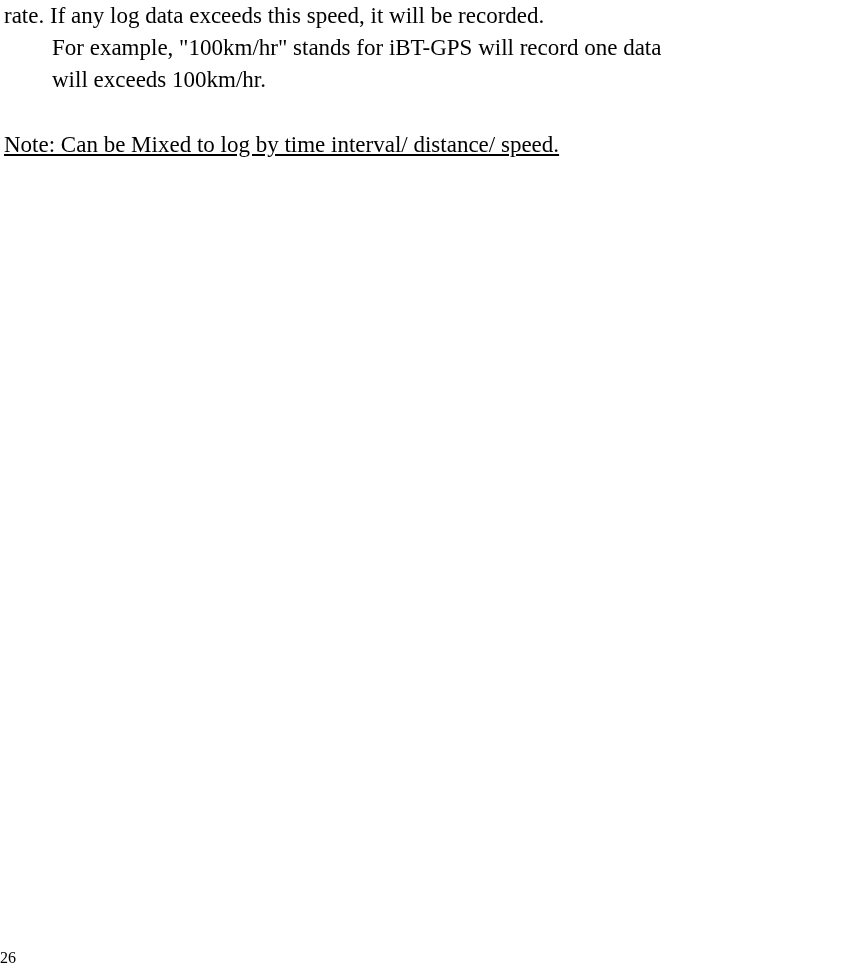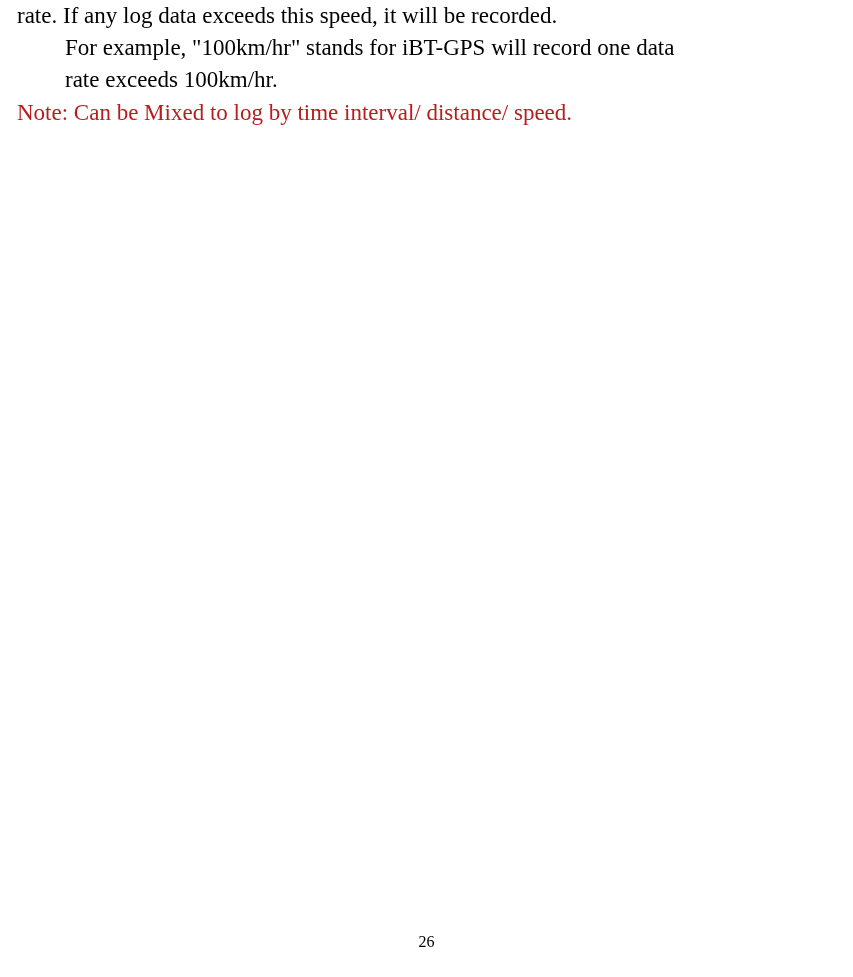--- a/index.html
+++ b/index.html
@@ -12,52 +12,53 @@
       height: 977px;
       background: #ffffff;
       font-family: "Times New Roman", Times, serif;
       font-size: 23px;
       line-height: 1.4;
       color: #000000;
       position: relative;
       padding-top: 0;
     }
     .content {
-      padding-left: 17px;
+      padding-left: 4px;
       padding-right: 2px;
     }
     .para-1 {
       margin-bottom: 0;
     }
     .para-1 .line-1 {
       display: block;
     }
     .para-1 .line-indent {
       display: block;
       padding-left: 48px;
     }
     .note {
-      color: #b91c1c;
+      color: #000000;
+      margin-top: 32px;
+      text-decoration: underline;
     }
     .page-number {
       position: absolute;
-      bottom: 24px;
+      bottom: 8px;
       left: 0;
       right: 0;
-      text-align: center;
       font-size: 16px;
       color: #000000;
       margin-top: 20px;
     }
   </style>
 </head>
 <body>
 
 <div class="content">
   <div class="para-1">
     <span class="line-1">rate. If any log data exceeds this speed, it will be recorded.</span>
     <span class="line-indent">For example, "100km/hr" stands for iBT-GPS will record one data</span>
-    <span class="line-indent">rate exceeds 100km/hr.</span>
+    <span class="line-indent">will exceeds 100km/hr.</span>
   </div>
   <div class="note">Note: Can be Mixed to log by time interval/ distance/ speed.</div>
 </div>
 
 <div class="page-number">26</div>
 
 </body></html>

